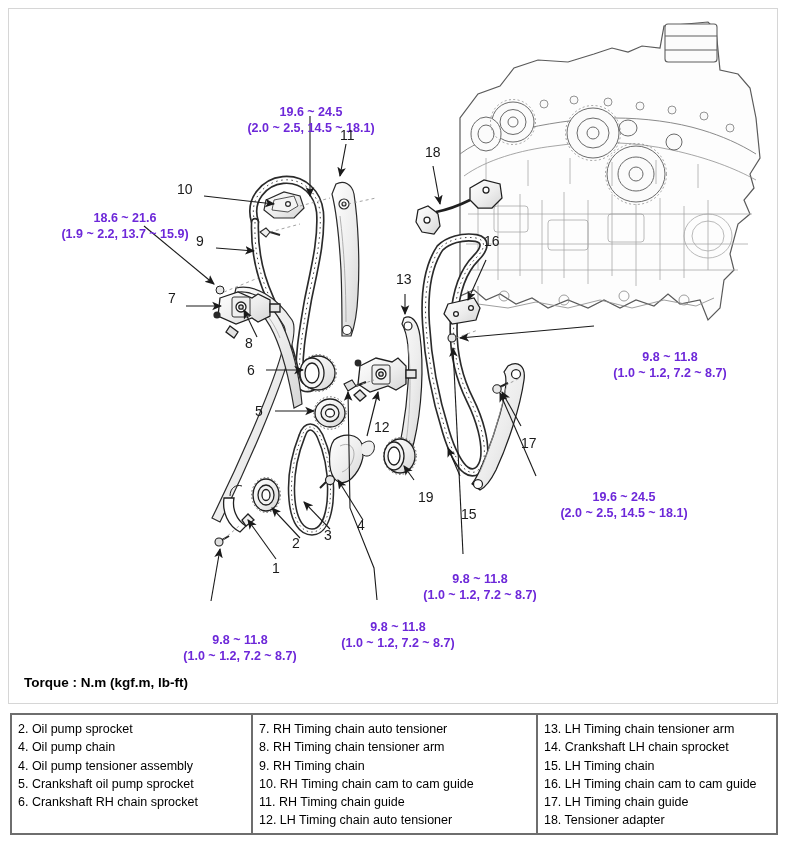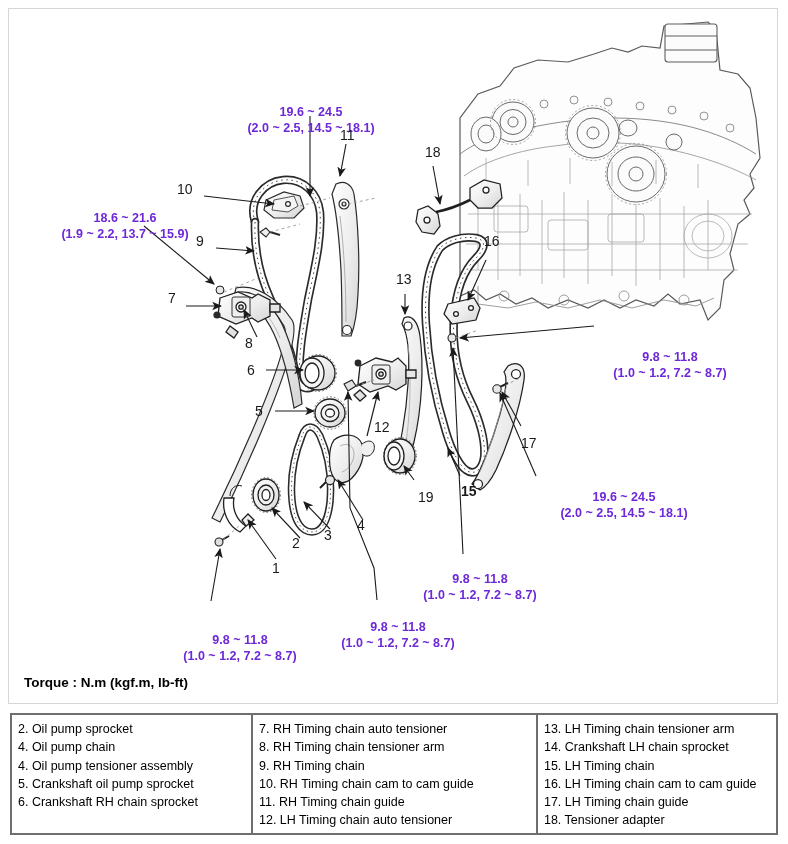--- a/index.html
+++ b/index.html
@@ -526,21 +526,21 @@
   <div class="num" style="left:255px; top:404px;">5</div>
   <div class="num" style="left:247px; top:363px;">6</div>
   <div class="num" style="left:168px; top:291px;">7</div>
   <div class="num" style="left:245px; top:336px;">8</div>
   <div class="num" style="left:196px; top:234px;">9</div>
   <div class="num" style="left:177px; top:182px;">10</div>
   <div class="num" style="left:340px; top:128px;">11</div>
   <div class="num" style="left:374px; top:420px;">12</div>
   <div class="num" style="left:396px; top:272px;">13</div>
   <div class="num" style="left:418px; top:490px;">19</div>
-  <div class="num" style="left:461px; top:484px;font-weight:bold;">15</div>
+  <div class="num" style="left:461px; top:507px;">15</div>
   <div class="num" style="left:484px; top:234px;">16</div>
   <div class="num" style="left:521px; top:436px;">17</div>
   <div class="num" style="left:425px; top:145px;">18</div>
 
   <div id="torque-header">
     <span class="label">Torque : N.m (kgf.m, lb-ft)</span>
   </div>
 
   <div id="legend">
     <div class="legend-col c1">

